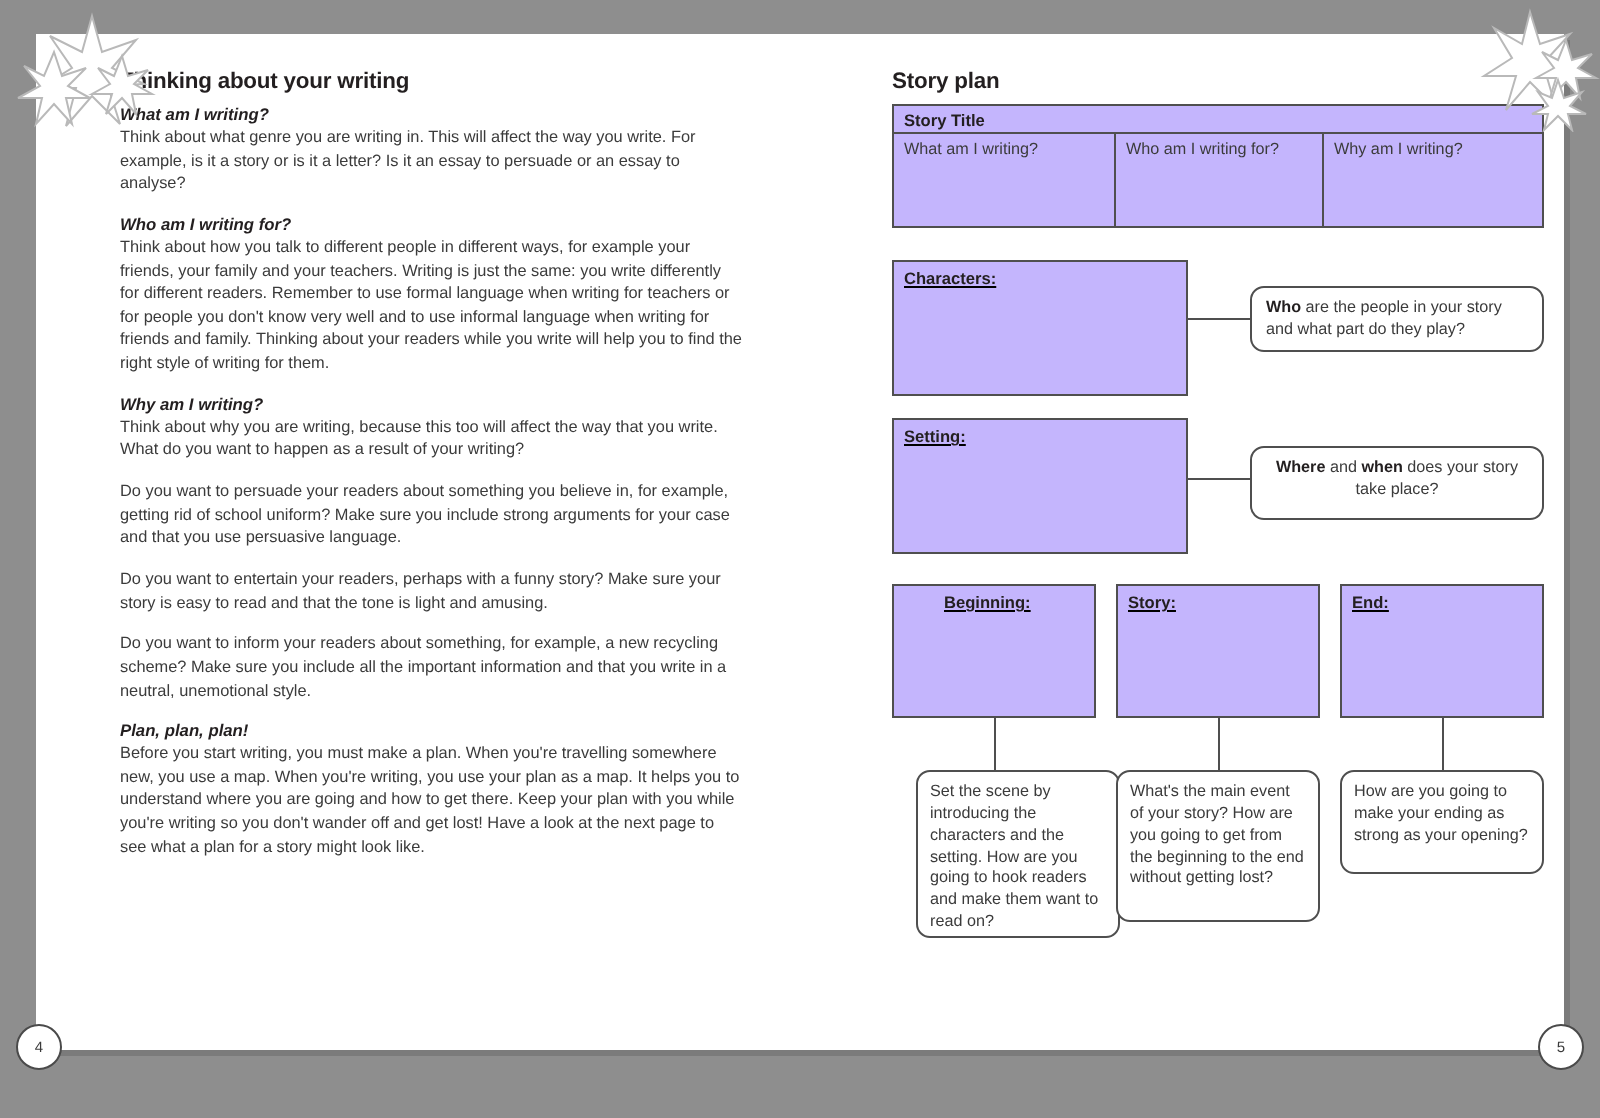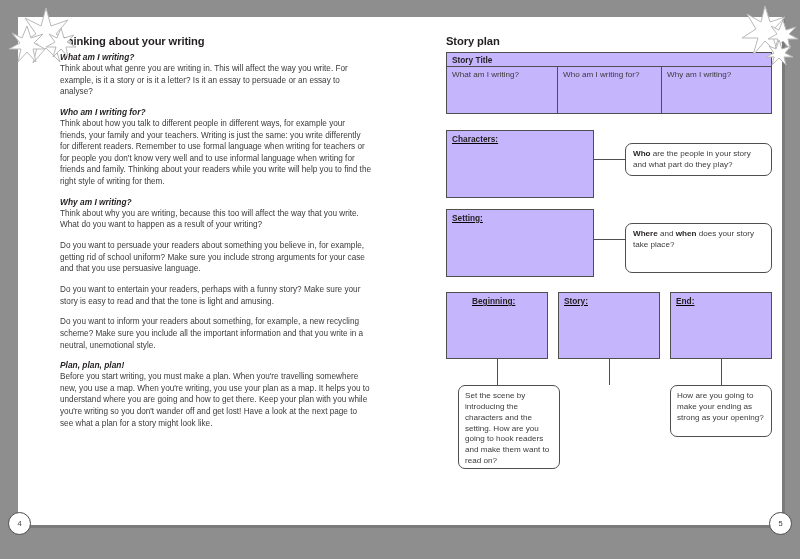--- a/index.html
+++ b/index.html
@@ -133,21 +133,21 @@
     background: #fff;
     box-sizing: border-box;
     padding: 5px 7px;
     font-size: 8.1px;
     color: #3b3b3b;
     line-height: 1.35;
   }
   .callout b { color: #231f20; }
 
   #callout-who { left: 179px; top: 91px; width: 147px; height: 33px; }
-  #callout-where { left: 179px; top: 171px; width: 147px; height: 50px; }
+  #callout-where { left: 179px; top: 171px; width: 147px; height: 37px; text-align: center; }
 
   .connector-h {
     position: absolute;
     height: 0;
     border-top: 1.3px solid #4f4f4f;
   }
   #conn-who { left: 148px; top: 107px; width: 31px; }
   #conn-where { left: 148px; top: 187px; width: 31px; }
 
   .connector-v {
@@ -257,20 +257,21 @@
         </div>
         <div class="bx" id="end-box">
           <span class="bx-label">End:</span>
         </div>
 
         <div class="connector-v" id="conn-beg"></div>
         <div class="connector-v" id="conn-mid"></div>
         <div class="connector-v" id="conn-end"></div>
 
         <div class="callout" id="cal-beg">Set the scene by introducing the characters and the setting. How are you going to hook readers and make them want to read on?</div>
+        <div class="callout" id="cal-mid">What's the main event of your story? How are you going to get from the beginning to the end without getting lost?</div>
         <div class="callout" id="cal-end">How are you going to make your ending as strong as your opening?</div>
 
       </div>
     </div>
 
     <div class="pagenum right">5</div>
   </div>
 
 </div>
 

